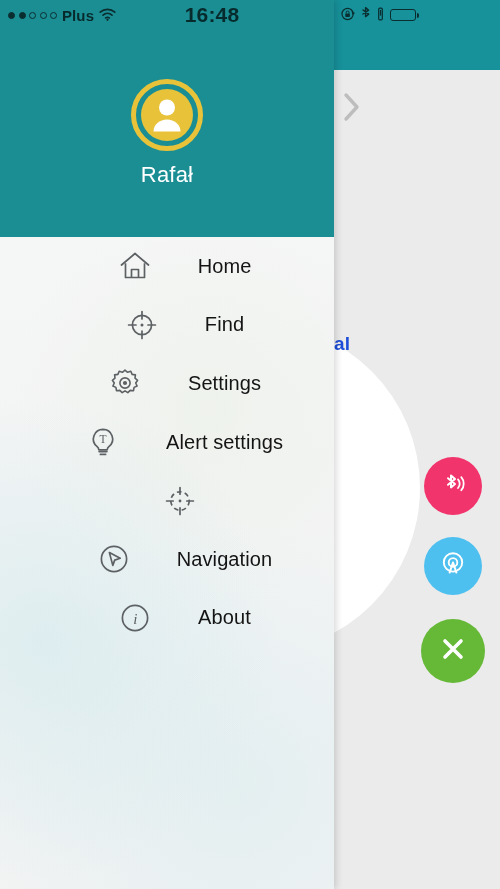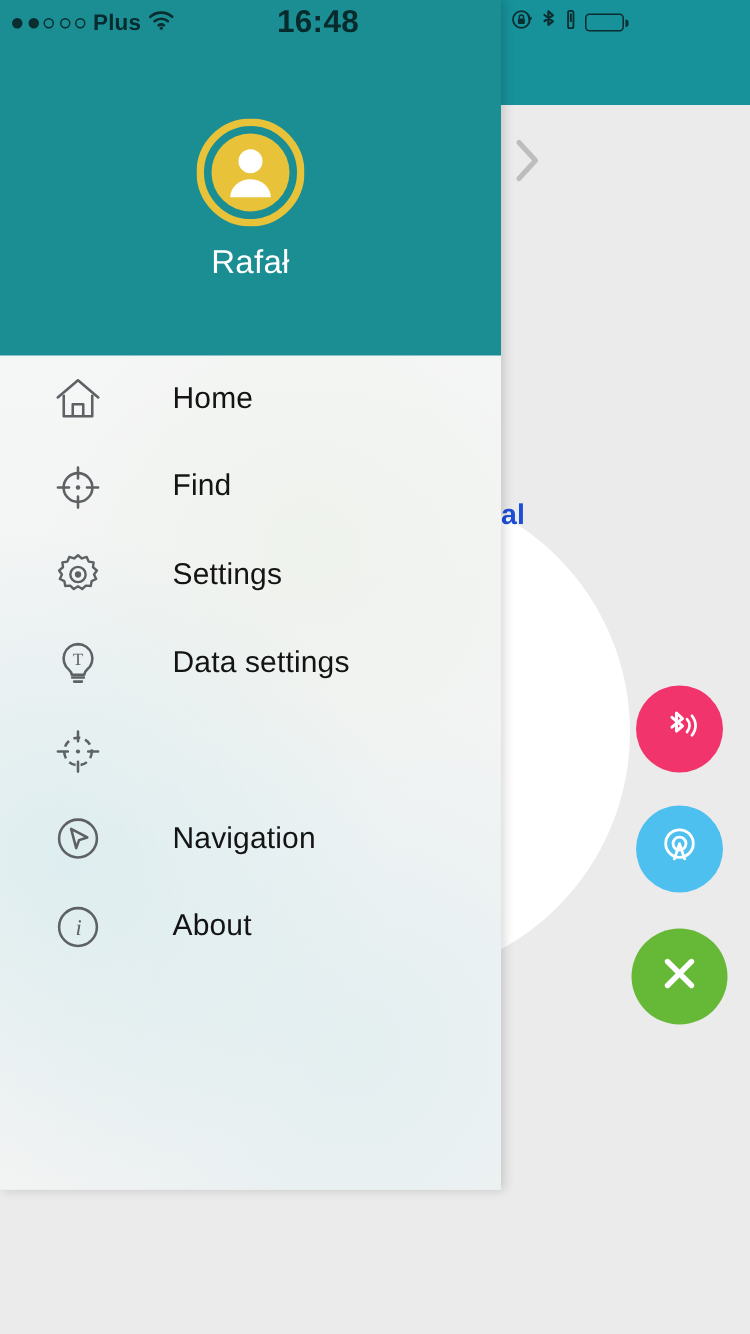--- a/index.html
+++ b/index.html
@@ -88,21 +88,21 @@
     left: 421px; top: 619px;
     width: 64px; height: 64px;
     background: #66b837;
   }
 
   
   .drawer {
     position: absolute;
     top: 0; left: 0;
     width: 334px;
-    height: 793px;
+    height: 889px;
     background:
       radial-gradient(circle at 12% 72%, rgba(205,232,236,.55) 0%, rgba(205,232,236,0) 34%),
       radial-gradient(circle at 70% 88%, rgba(205,232,236,.40) 0%, rgba(205,232,236,0) 32%),
       radial-gradient(circle at 62% 46%, rgba(232,239,226,.45) 0%, rgba(232,239,226,0) 38%),
       linear-gradient(180deg, #f7f8f8 0%, #f3f4f4 55%, #f2f3f3 100%);
     box-shadow: 2px 0 7px rgba(0,0,0,.16);
     overflow: hidden;
   }
 
   .drawer-header {
@@ -138,20 +138,21 @@
     top: 237px;
     left: 0;
     width: 334px;
   }
   .menu-item {
     position: relative;
     height: 58.6px;
     display: flex;
     align-items: center;
     cursor: pointer;
+    justify-content: center;
   }
   .menu-icon {
     width: 52px;
     min-width: 52px;
     margin-left: 26px;
     display: flex;
     align-items: center;
     justify-content: center;
     color: #5d6164;
   }
@@ -335,21 +336,21 @@
 
       <div class="menu-item">
         <span class="menu-icon">
           <svg width="36" height="36" viewBox="0 0 36 36" fill="none">
             <path d="M18 5.4 a9.6 9.6 0 0 1 6.1 17 c-1.3 1.1 -1.8 2.1 -1.9 3.4
                      h-8.4 c-.1 -1.3 -.6 -2.3 -1.9 -3.4 A9.6 9.6 0 0 1 18 5.4 Z" stroke="currentColor" stroke-width="1.7" stroke-linejoin="round" fill="none"></path>
             <path d="M14.1 27.6 h7.8 M15.4 30.4 h5.2" stroke="currentColor" stroke-width="1.7" stroke-linecap="round"></path>
             <text x="18" y="19.2" font-family="'Liberation Serif', serif" font-size="11.5" text-anchor="middle" fill="currentColor">T</text>
           </svg>
         </span>
-        <span class="menu-label">Data settings</span>
+        <span class="menu-label">Alert settings</span>
       </div>
 
       <div class="menu-item">
         <span class="menu-icon">
           <svg width="36" height="36" viewBox="0 0 36 36" fill="none">
             <circle cx="18" cy="18" r="9.2" stroke="currentColor" stroke-width="1.7" fill="none" stroke-dasharray="4.6 3.4"></circle>
             <path d="M18 4.6 V11.2 M18 24.8 V31.4 M4.6 18 H11.2 M24.8 18 H31.4" stroke="currentColor" stroke-width="1.7" stroke-linecap="round"></path>
             <circle cx="18" cy="18" r="1.4" fill="currentColor"></circle>
           </svg>
         </span>

